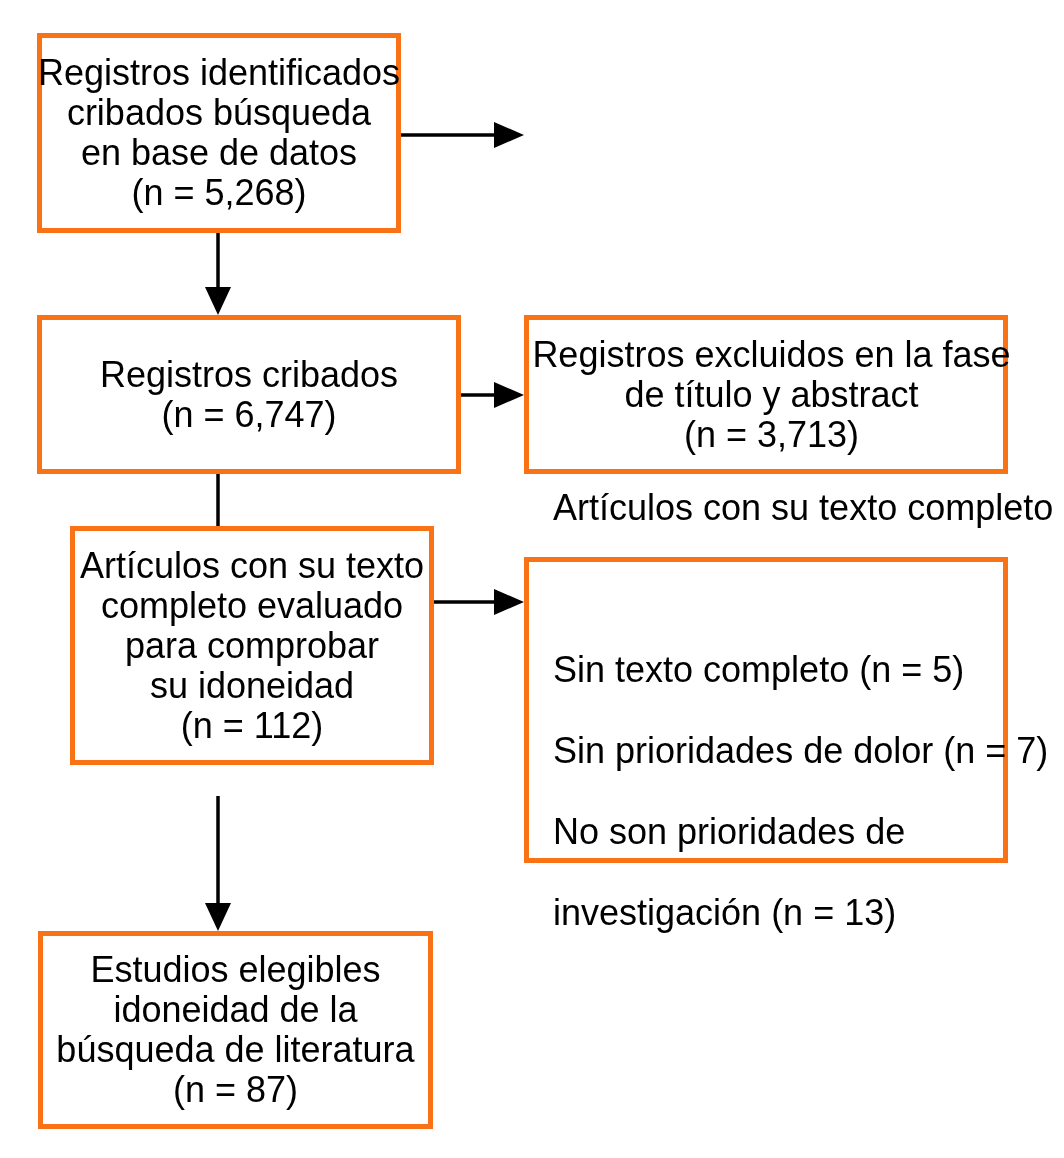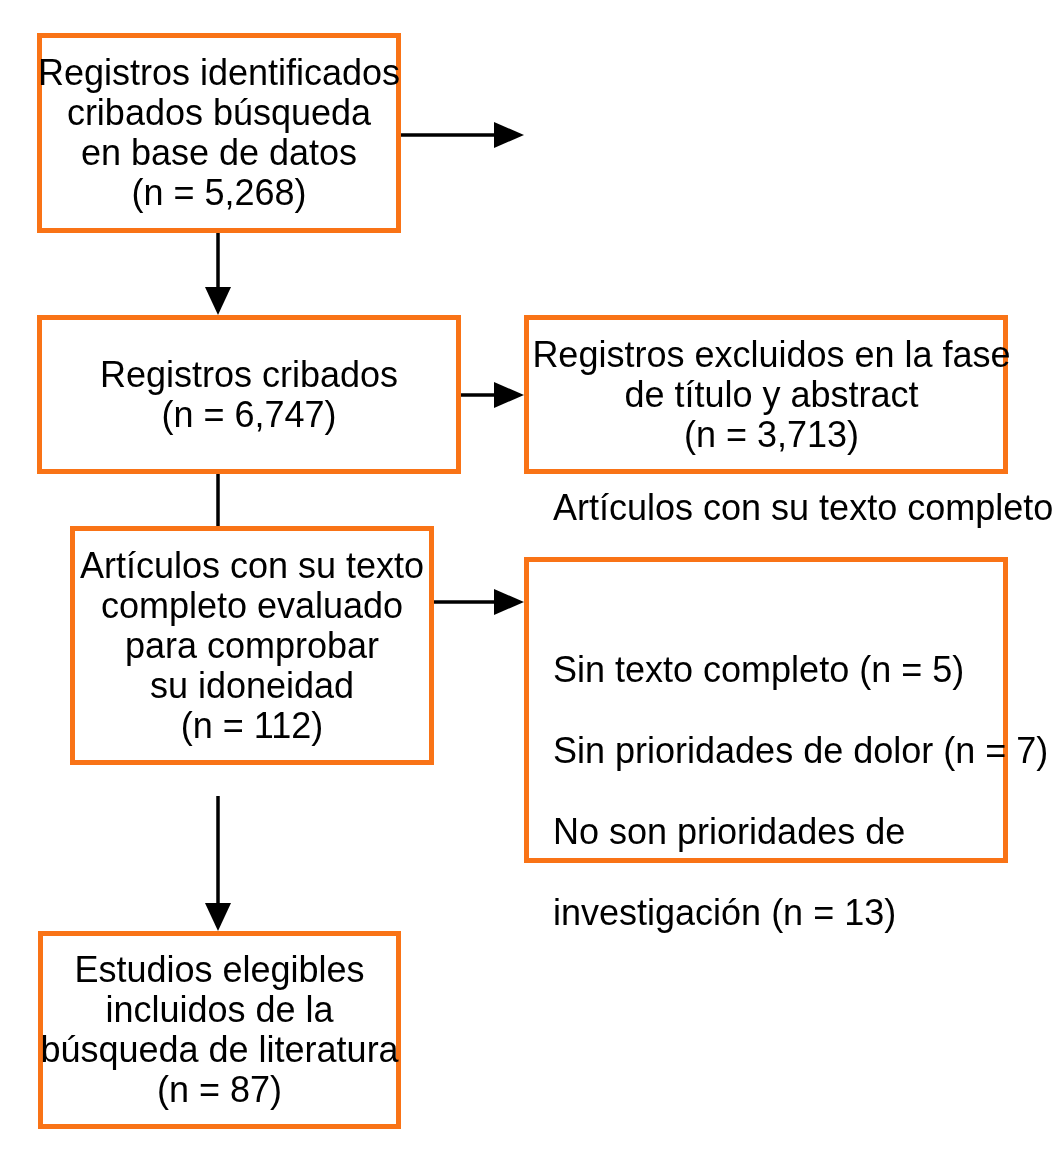--- a/index.html
+++ b/index.html
@@ -48,21 +48,21 @@
     padding-right: 6px;
     gap: 41px;
   }
   
   #box-records-identified { left: 37px;  top: 33px;  width: 364px; height: 200px; }
   #box-duplicates-removed { left: 524px; top: 33px;  width: 484px; height: 200px; }
   #box-records-screened   { left: 37px;  top: 315px; width: 424px; height: 159px; }
   #box-records-excluded   { left: 524px; top: 315px; width: 484px; height: 159px; padding-left: 11px; }
   #box-fulltext-assessed  { left: 37px;  top: 526px; width: 364px; height: 239px; margin-left: 33px; }
   #box-fulltext-excluded  { left: 524px; top: 557px; width: 484px; height: 306px; }
-  #box-studies-included   { left: 38px;  top: 931px; width: 363px; height: 198px; align-items: center; }
+  #box-studies-included   { left: 38px;  top: 931px; width: 395px; height: 198px; align-items: center; }
 </style>
 </head>
 <body>
 
 <div class="canvas">
 
   <svg class="arrow-layer" width="1064" height="1158" viewBox="0 0 1064 1158" xmlns="http://www.w3.org/2000/svg">
     <g stroke="#000000" fill="#000000" stroke-width="3.5">
       <line x1="401" y1="135" x2="497" y2="135"></line>
       <polygon points="524,135 494,122 494,148" stroke="none"></polygon>
@@ -120,18 +120,18 @@
     <div class="bline">Artículos con su texto completo</div>
     <div class="bline"></div>
     <div class="bline">Sin texto completo (n = 5)</div>
     <div class="bline">Sin prioridades de dolor (n = 7)</div>
     <div class="bline">No son prioridades de</div>
     <div class="bline">investigación (n = 13)</div>
   </div>
 
   <div class="flow-box" id="box-studies-included">
     <div class="bline">Estudios elegibles</div>
-    <div class="bline">incluidos de la</div>
+    <div class="bline">idoneidad de la</div>
     <div class="bline">búsqueda de literatura</div>
     <div class="bline">(n = 87)</div>
   </div>
 
 </div>
 
 </body></html>

